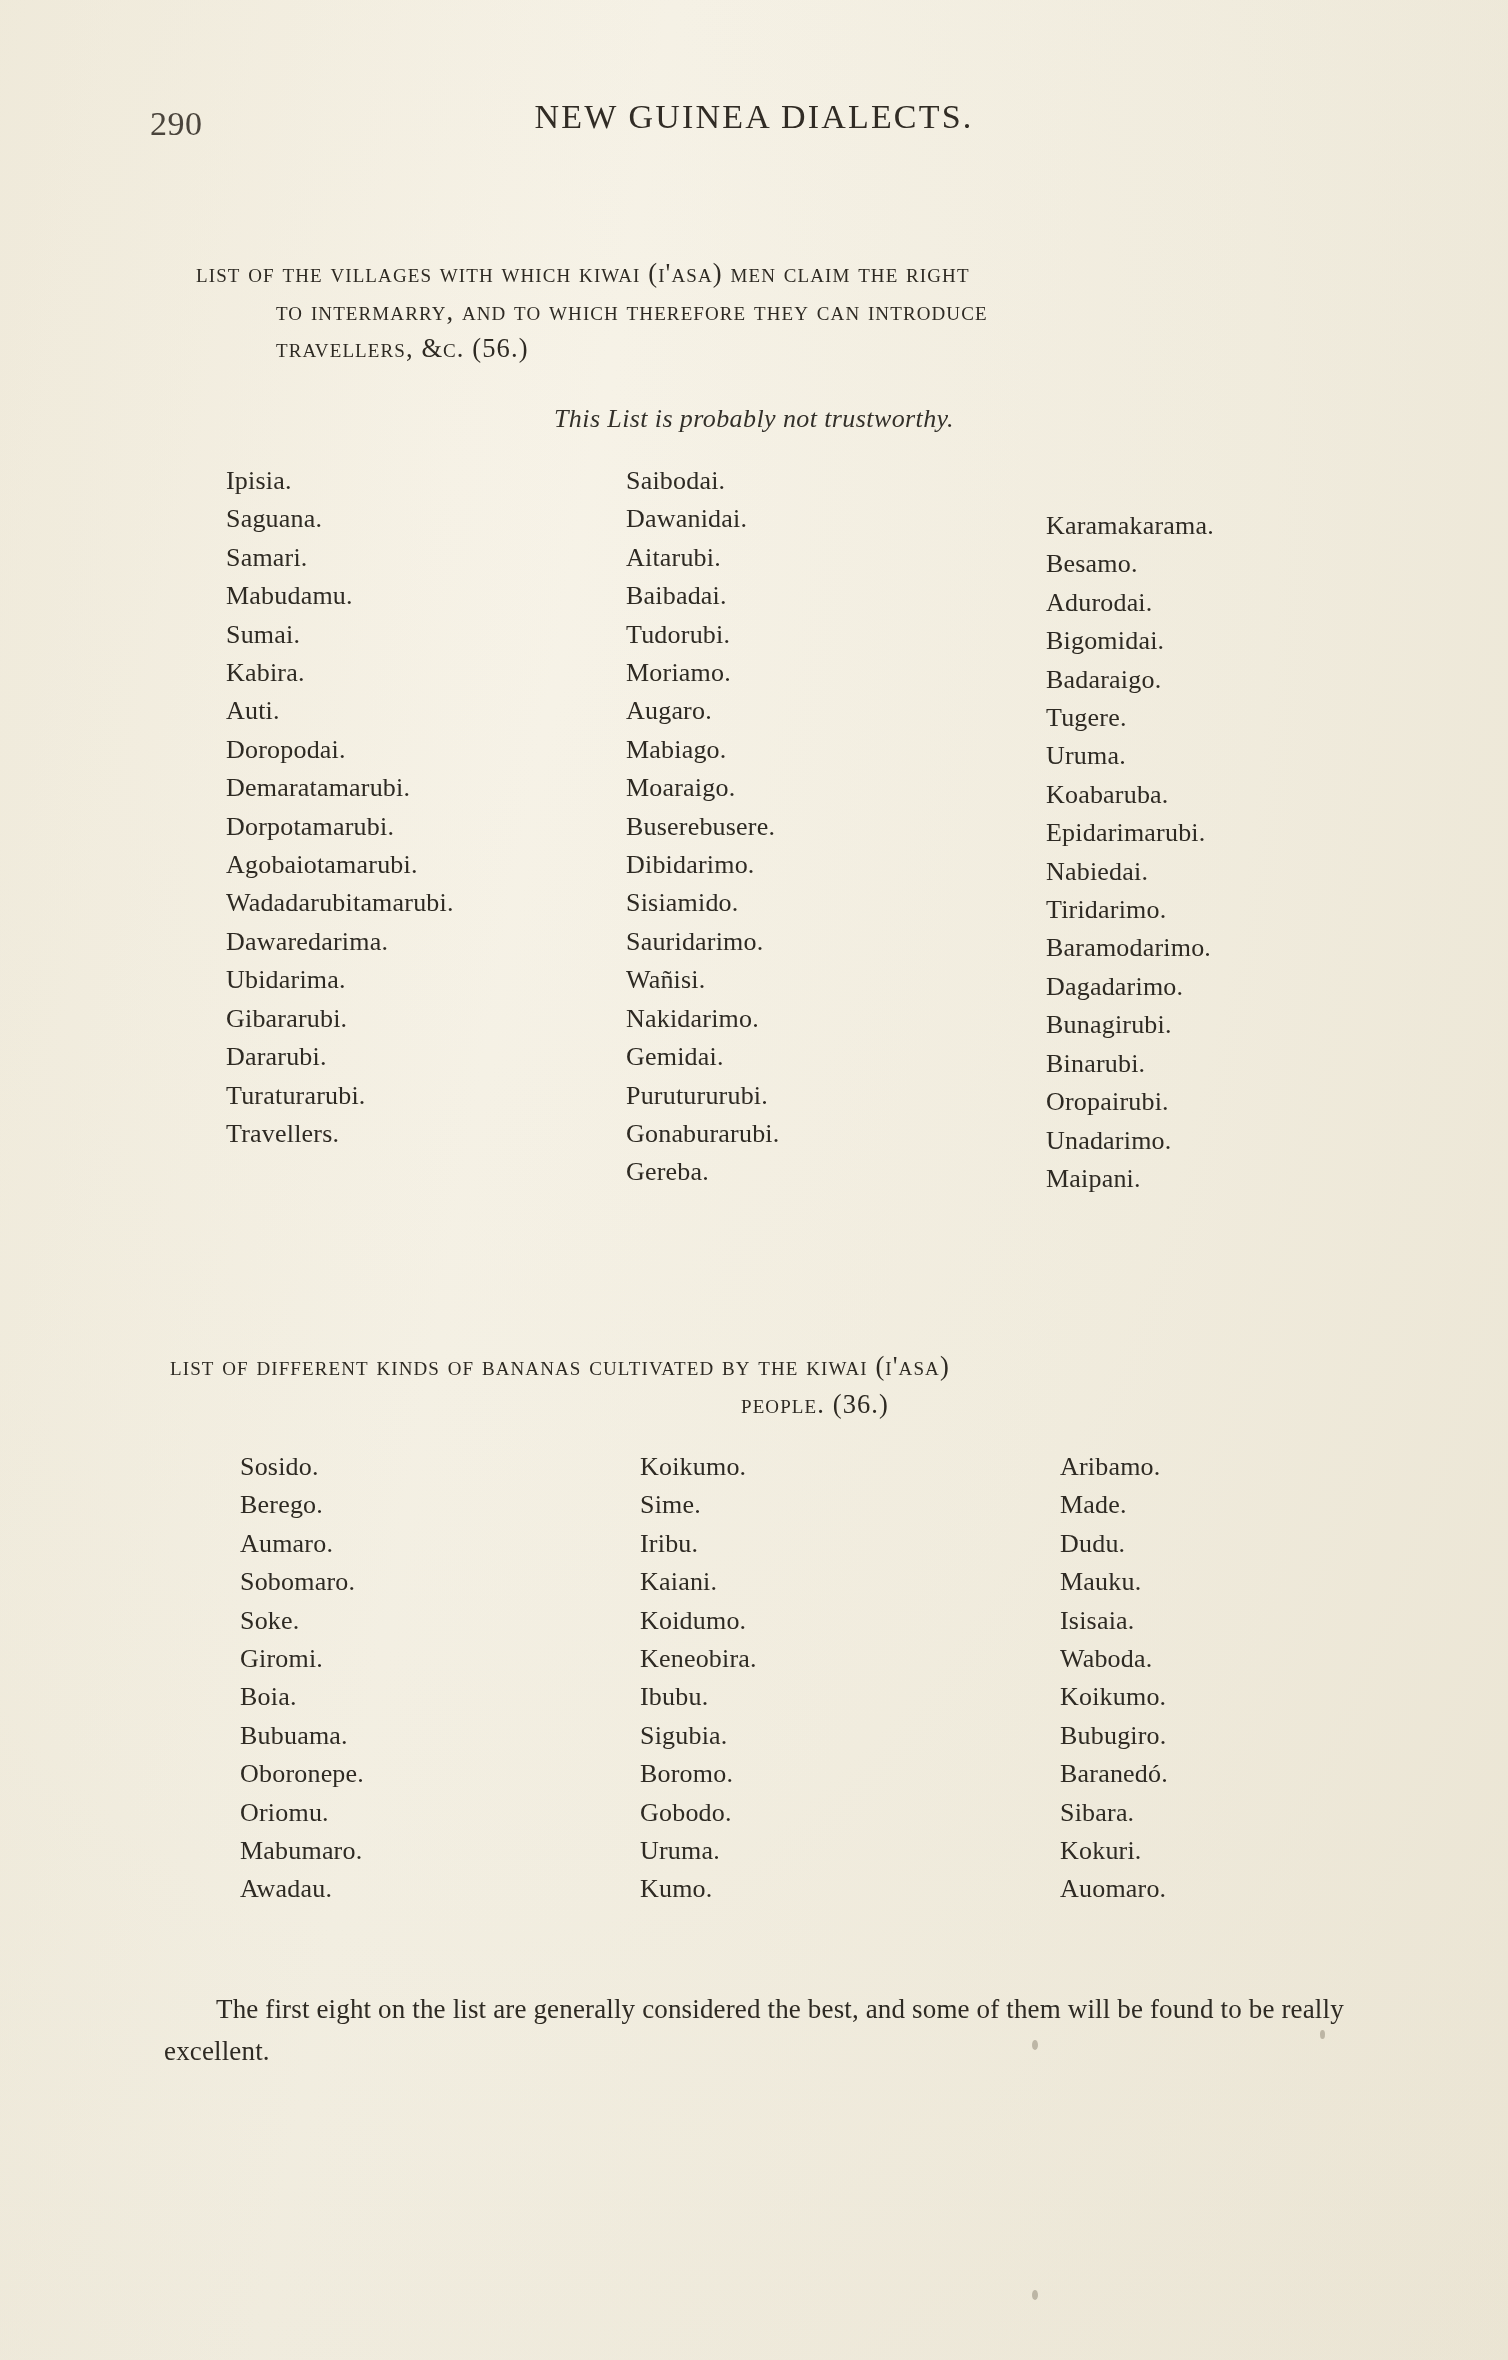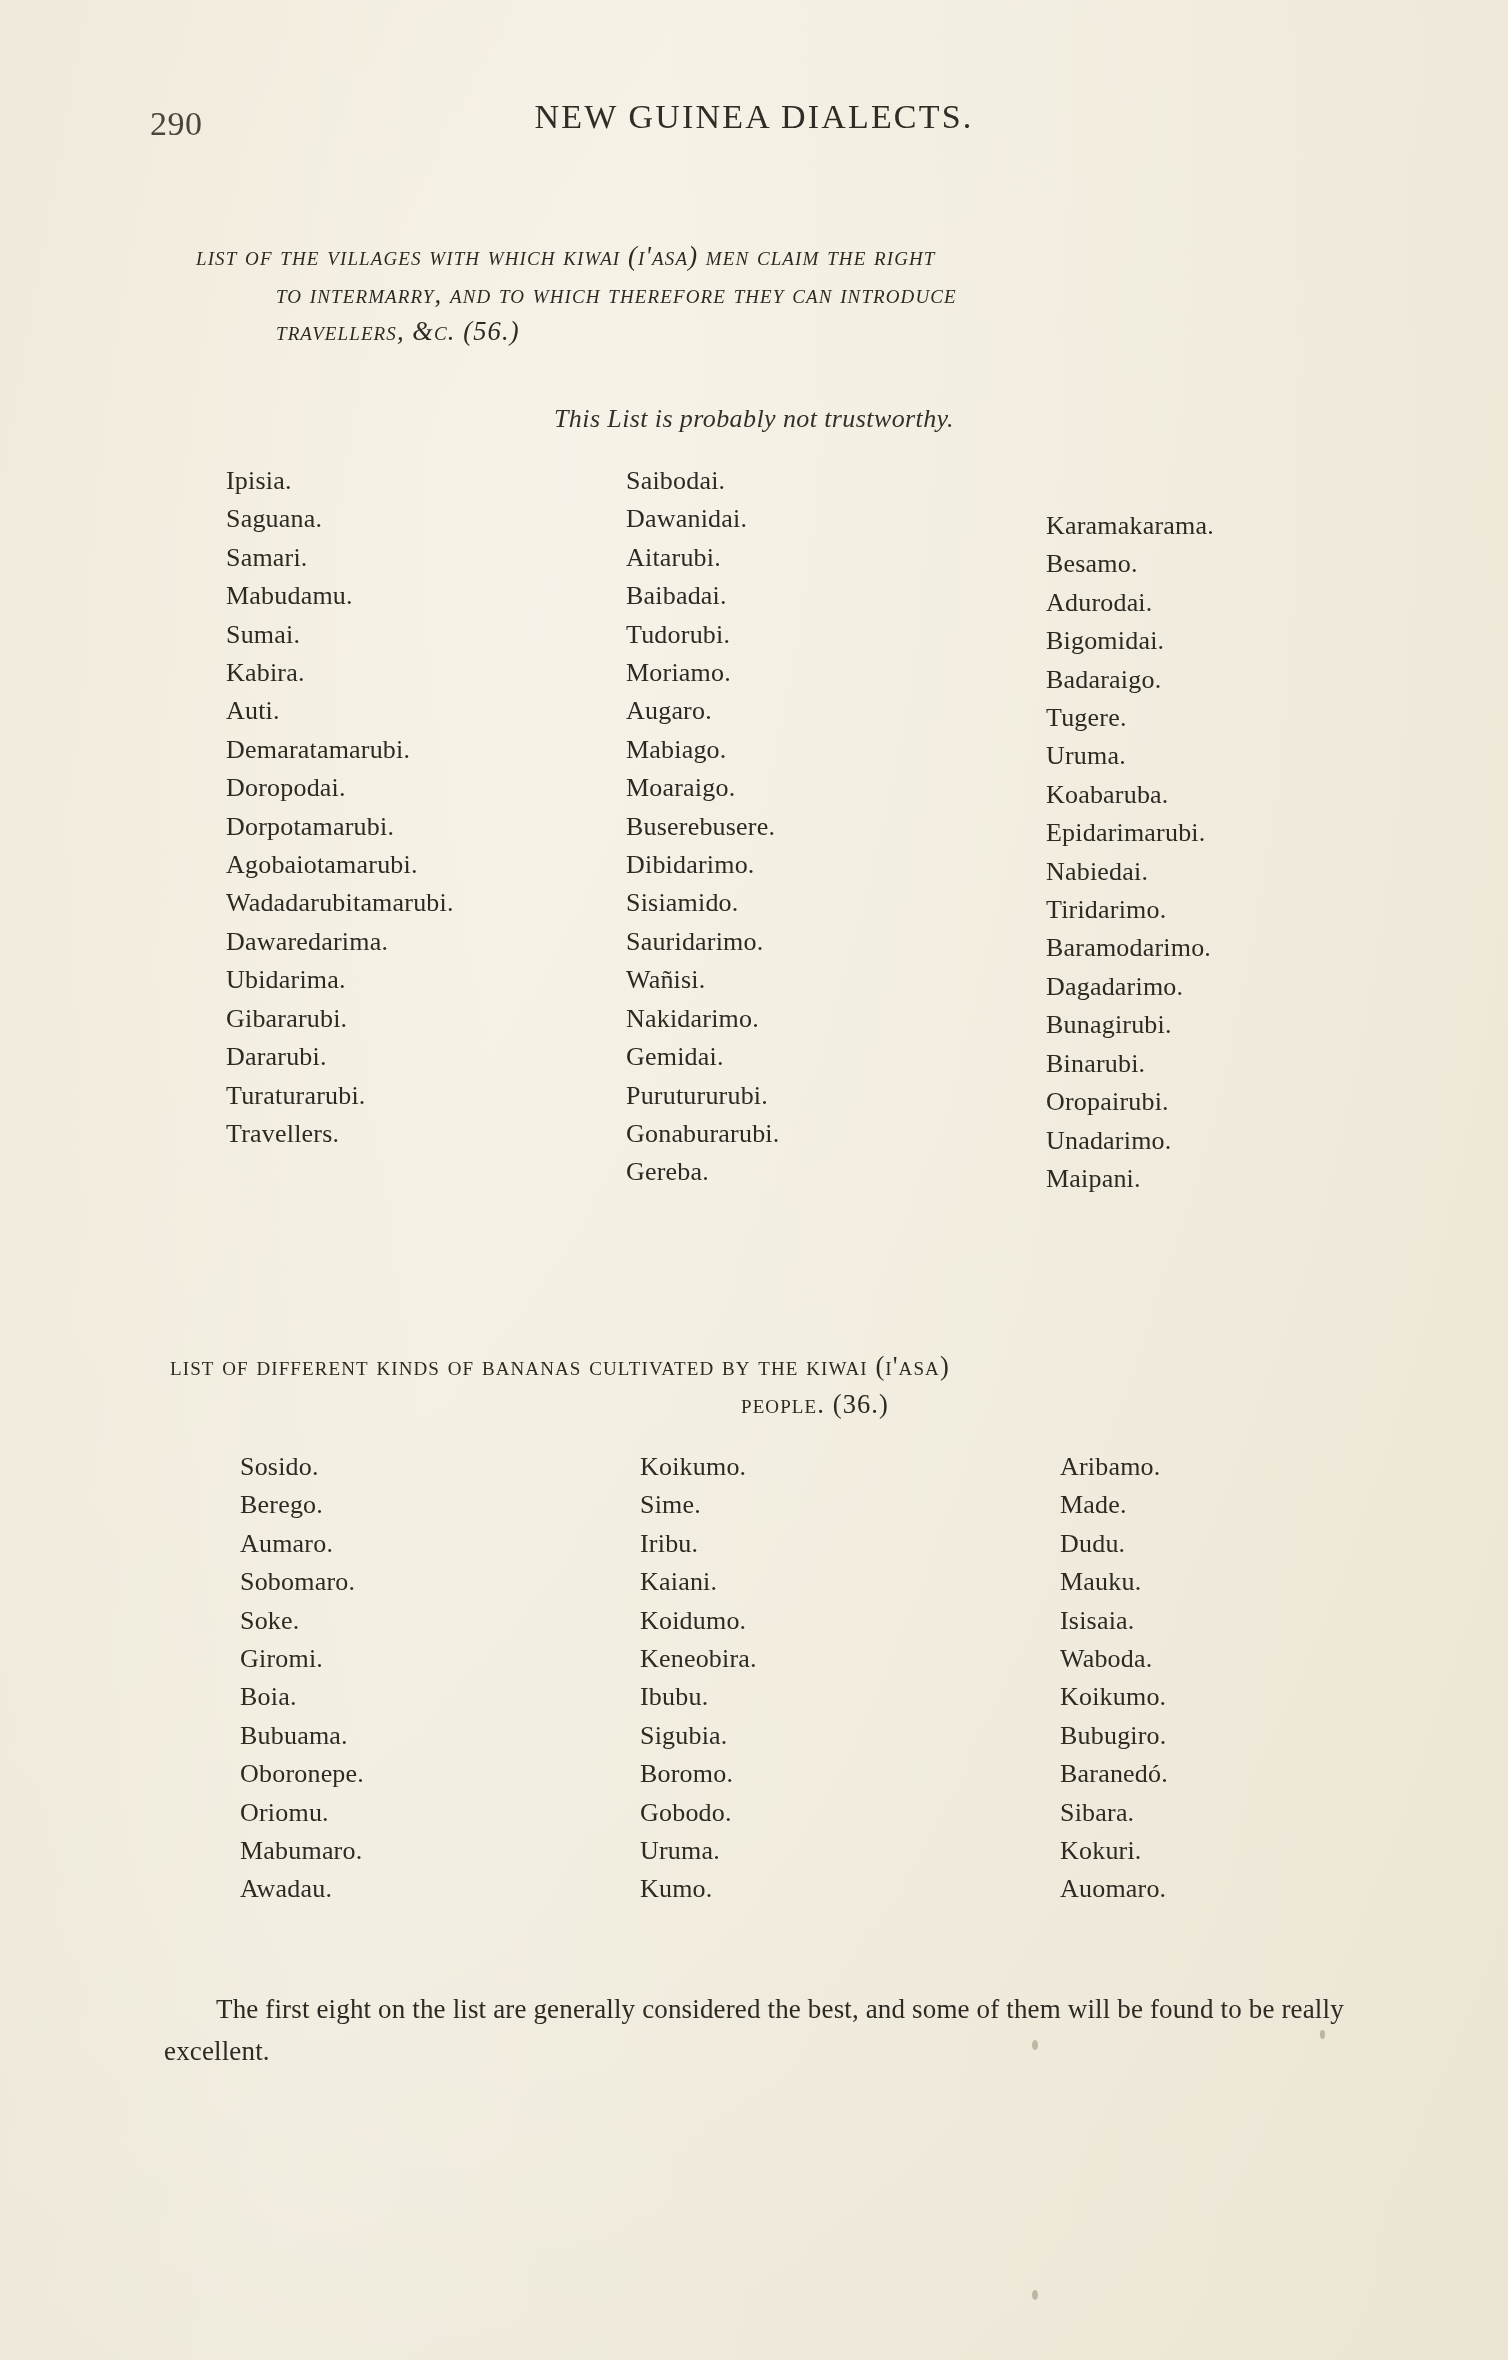--- a/index.html
+++ b/index.html
@@ -57,21 +57,21 @@
     width: 1240px;
     font-size: 26.5px;
     letter-spacing: 1.1px;
     line-height: 1.42;
     color: #2e2a23;
   }
   .heading-block .sc {
     font-variant: small-caps;
     text-transform: lowercase;
   }
-  #heading-villages { top: 238px; font-style: italic; }
+  #heading-villages { top: 255px; }
   #heading-villages .l1 { text-indent: 0; }
   #heading-villages .l2 { padding-left: 80px; }
   #heading-villages .l3 { padding-left: 80px; }
 
   .note-line {
     position: absolute;
     left: 0; right: 0;
     top: 404px;
     text-align: center;
     font-style: italic;
@@ -155,22 +155,22 @@
 
   <div class="columns" id="villages-columns">
     <div class="col col-1">
       <div>Ipisia.</div>
       <div>Saguana.</div>
       <div>Samari.</div>
       <div>Mabudamu.</div>
       <div>Sumai.</div>
       <div>Kabira.</div>
       <div>Auti.</div>
+      <div>Doropodai.</div>
       <div>Demaratamarubi.</div>
-      <div>Doropodai.</div>
       <div>Dorpotamarubi.</div>
       <div>Agobaiotamarubi.</div>
       <div>Wadadarubitamarubi.</div>
       <div>Dawaredarima.</div>
       <div>Ubidarima.</div>
       <div>Gibararubi.</div>
       <div>Dararubi.</div>
       <div>Turaturarubi.</div>
       <div>Travellers.</div>
     </div>

